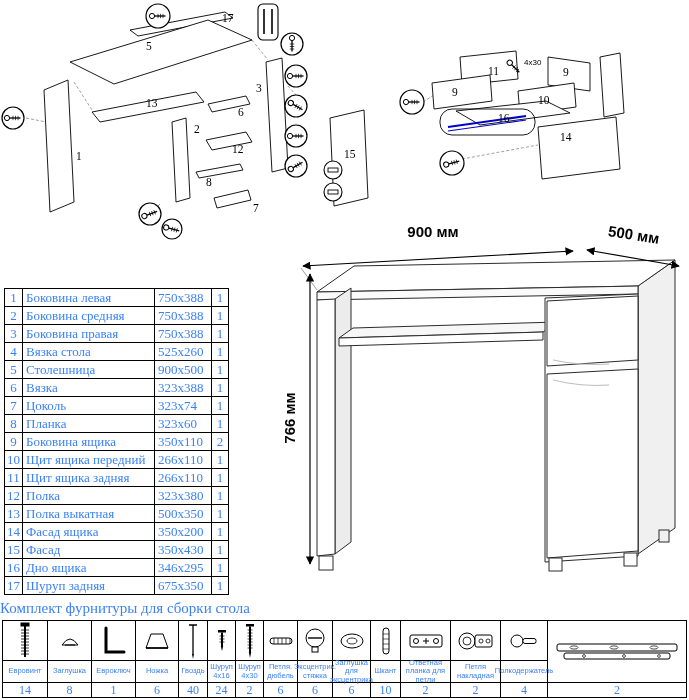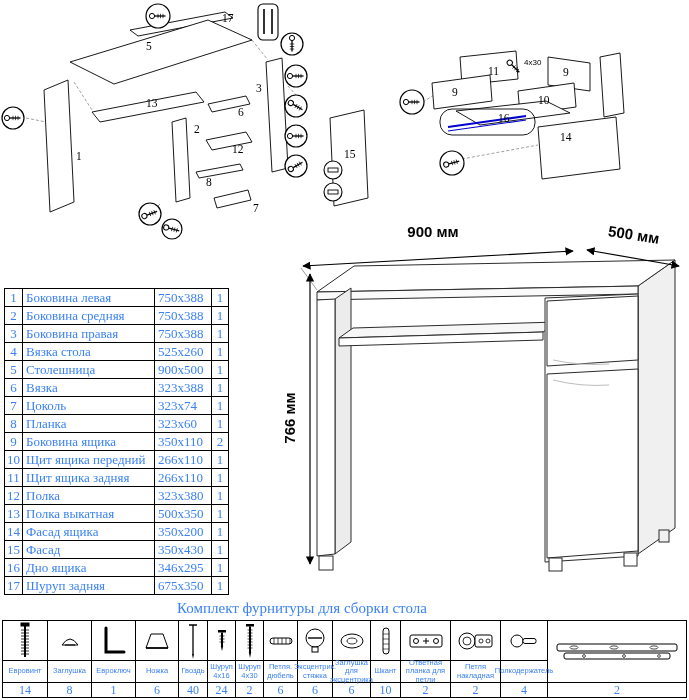--- a/index.html
+++ b/index.html
@@ -12,21 +12,21 @@
 
   
   .parts-table { border-collapse:collapse; font-size:13px; }
   .parts-table td { border:1px solid #000; height:18px; padding:0 3px; line-height:14px; white-space:nowrap; }
   .parts-table .col-num { width:18px; text-align:center; padding:0 1px; }
   .parts-table .col-name { width:132px; }
   .parts-table .col-size { width:57px; }
   .parts-table .col-qty { width:17px; text-align:center; }
 
   
-  .hw-title { position:absolute; left:0; top:600px; width:604px; text-align:center; font-size:15px; }
+  .hw-title { position:absolute; left:0; top:600px; width:604px; font-size:15px; }
   .hw-table { position:absolute; left:2px; top:620px; width:685px; height:78px; display:flex; border:1px solid #000; background:#fff; }
   .hw-cell { border-right:1px solid #000; display:flex; flex-direction:column; flex-shrink:0; }
   .hw-cell:last-child { border-right:none; flex:1; min-width:0; }
   .hw-icon { flex:1; display:flex; align-items:center; justify-content:center; border-bottom:1px solid #000; overflow:hidden; }
   .hw-label { height:22px; font-family:"Liberation Sans", sans-serif; font-size:7.5px; text-align:center;
               line-height:1.15; display:flex; align-items:center; justify-content:center; border-bottom:1px solid #000; padding:0 1px; }
   .hw-qty { height:14px; font-size:12px; text-align:center; line-height:14px; }
 
   svg text { font-family:"Liberation Serif", serif; }
   .dim-text { font-family:"Liberation Sans", sans-serif; font-weight:bold; font-size:15px; }

